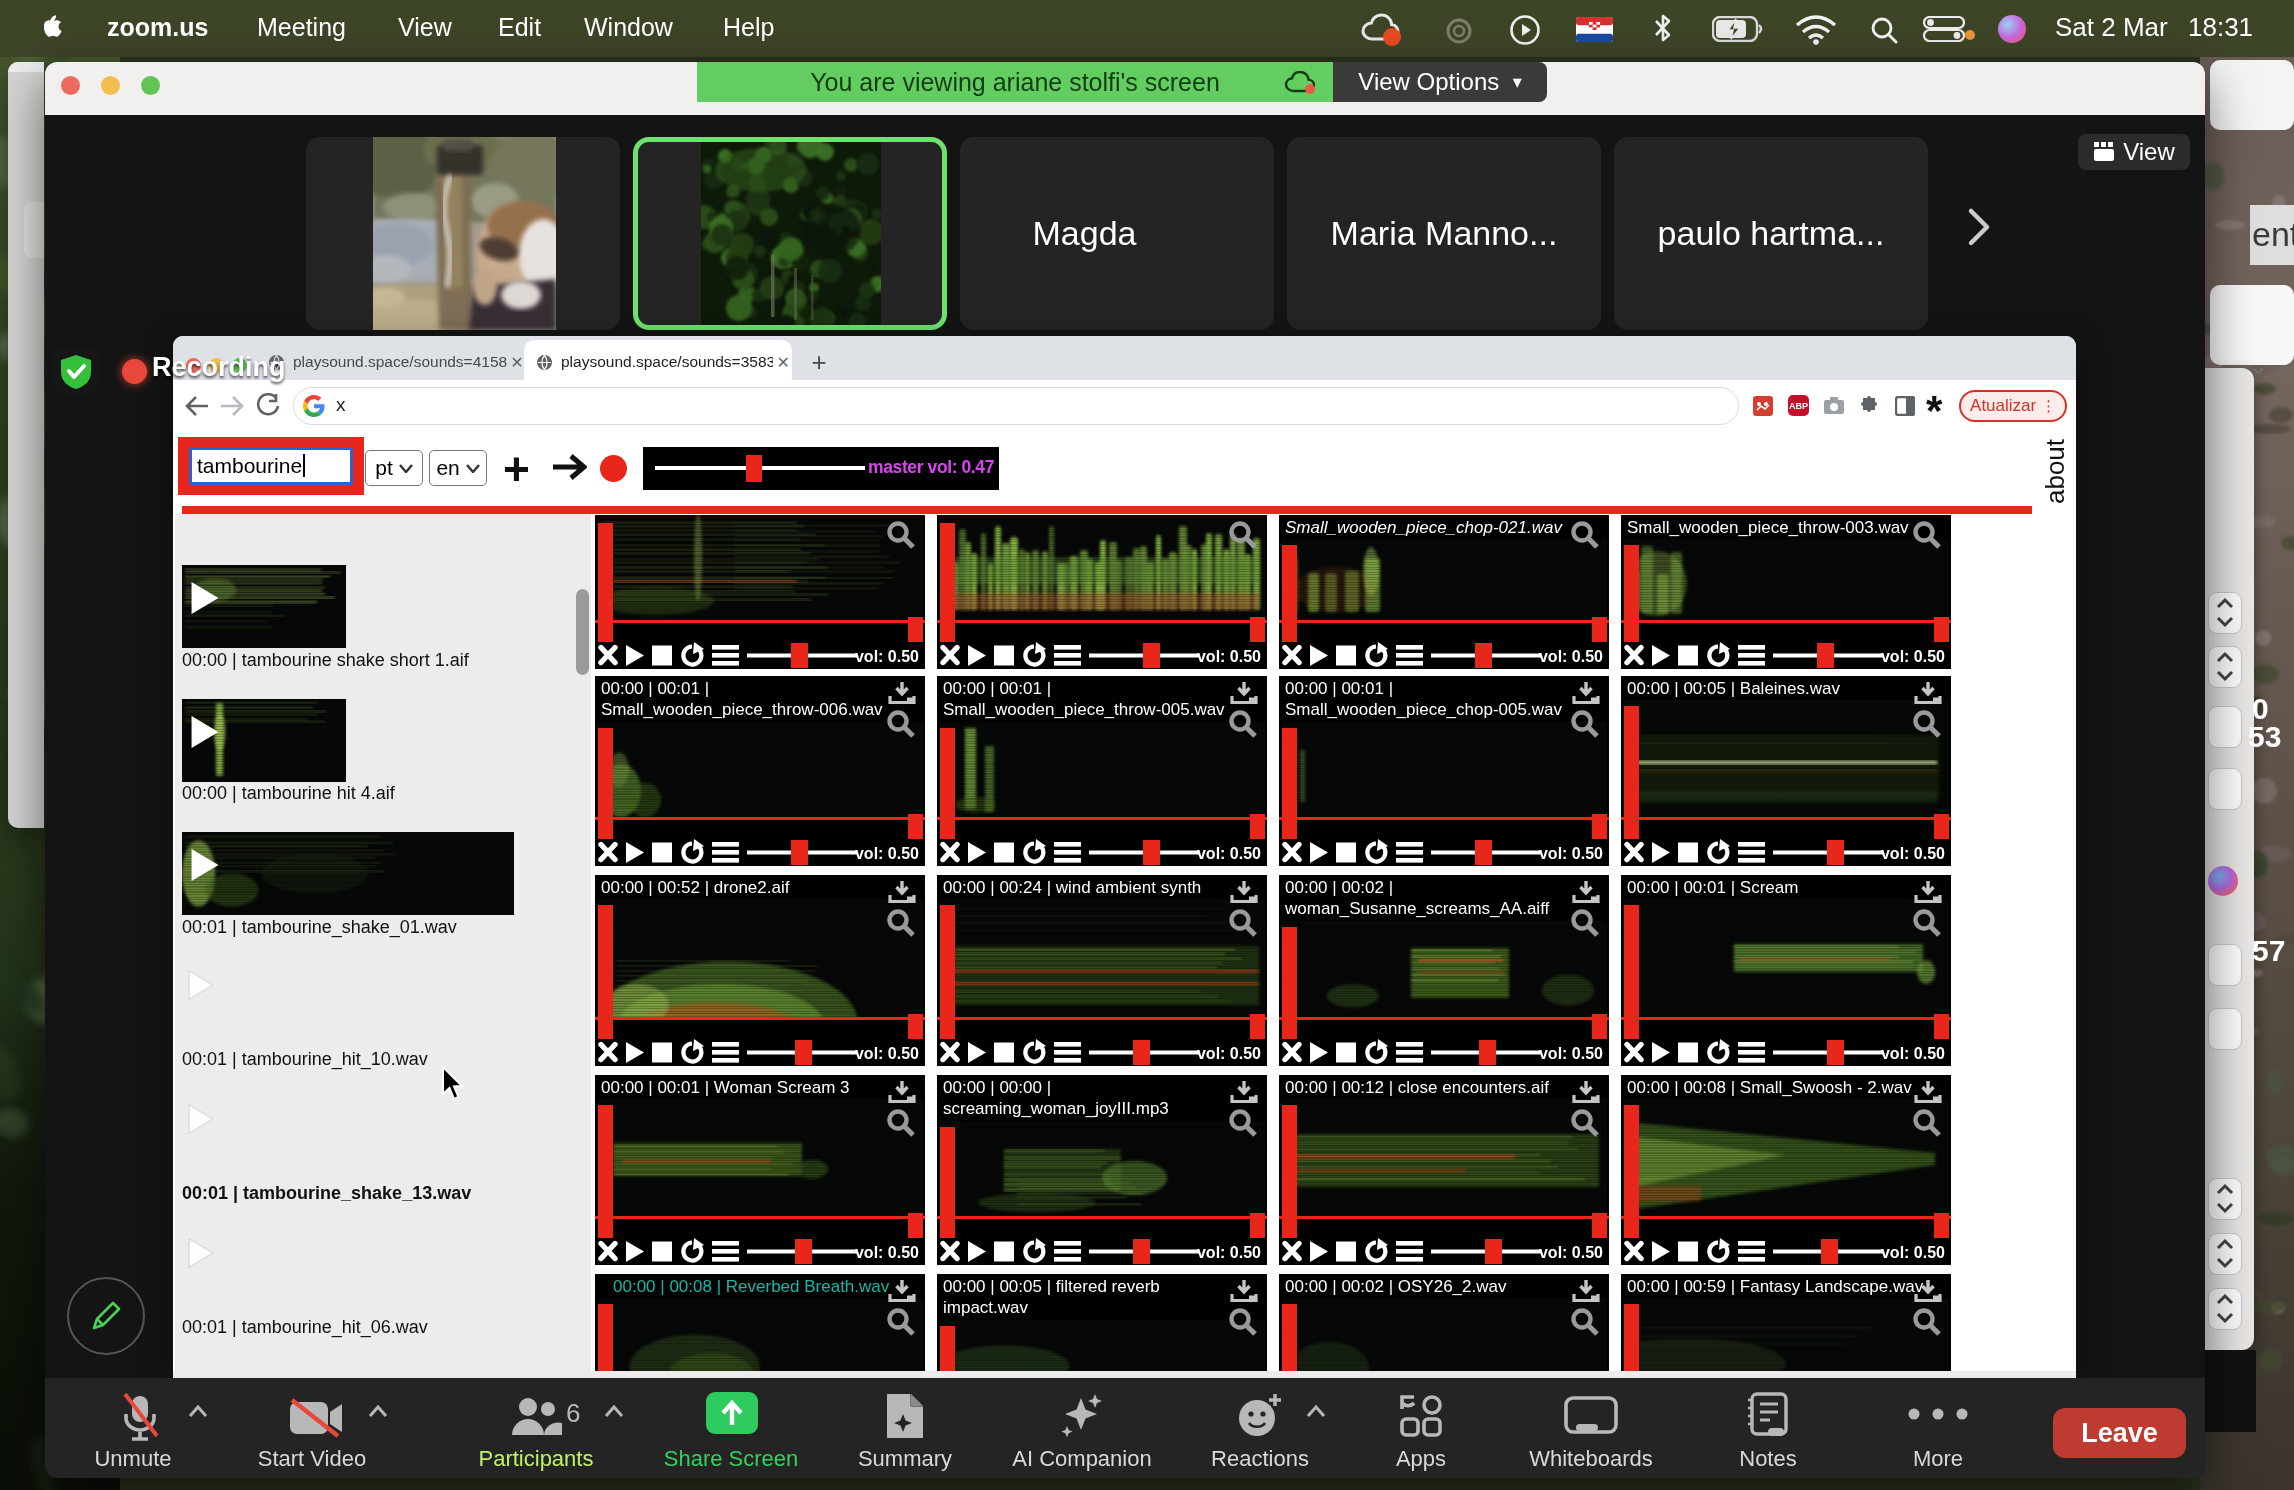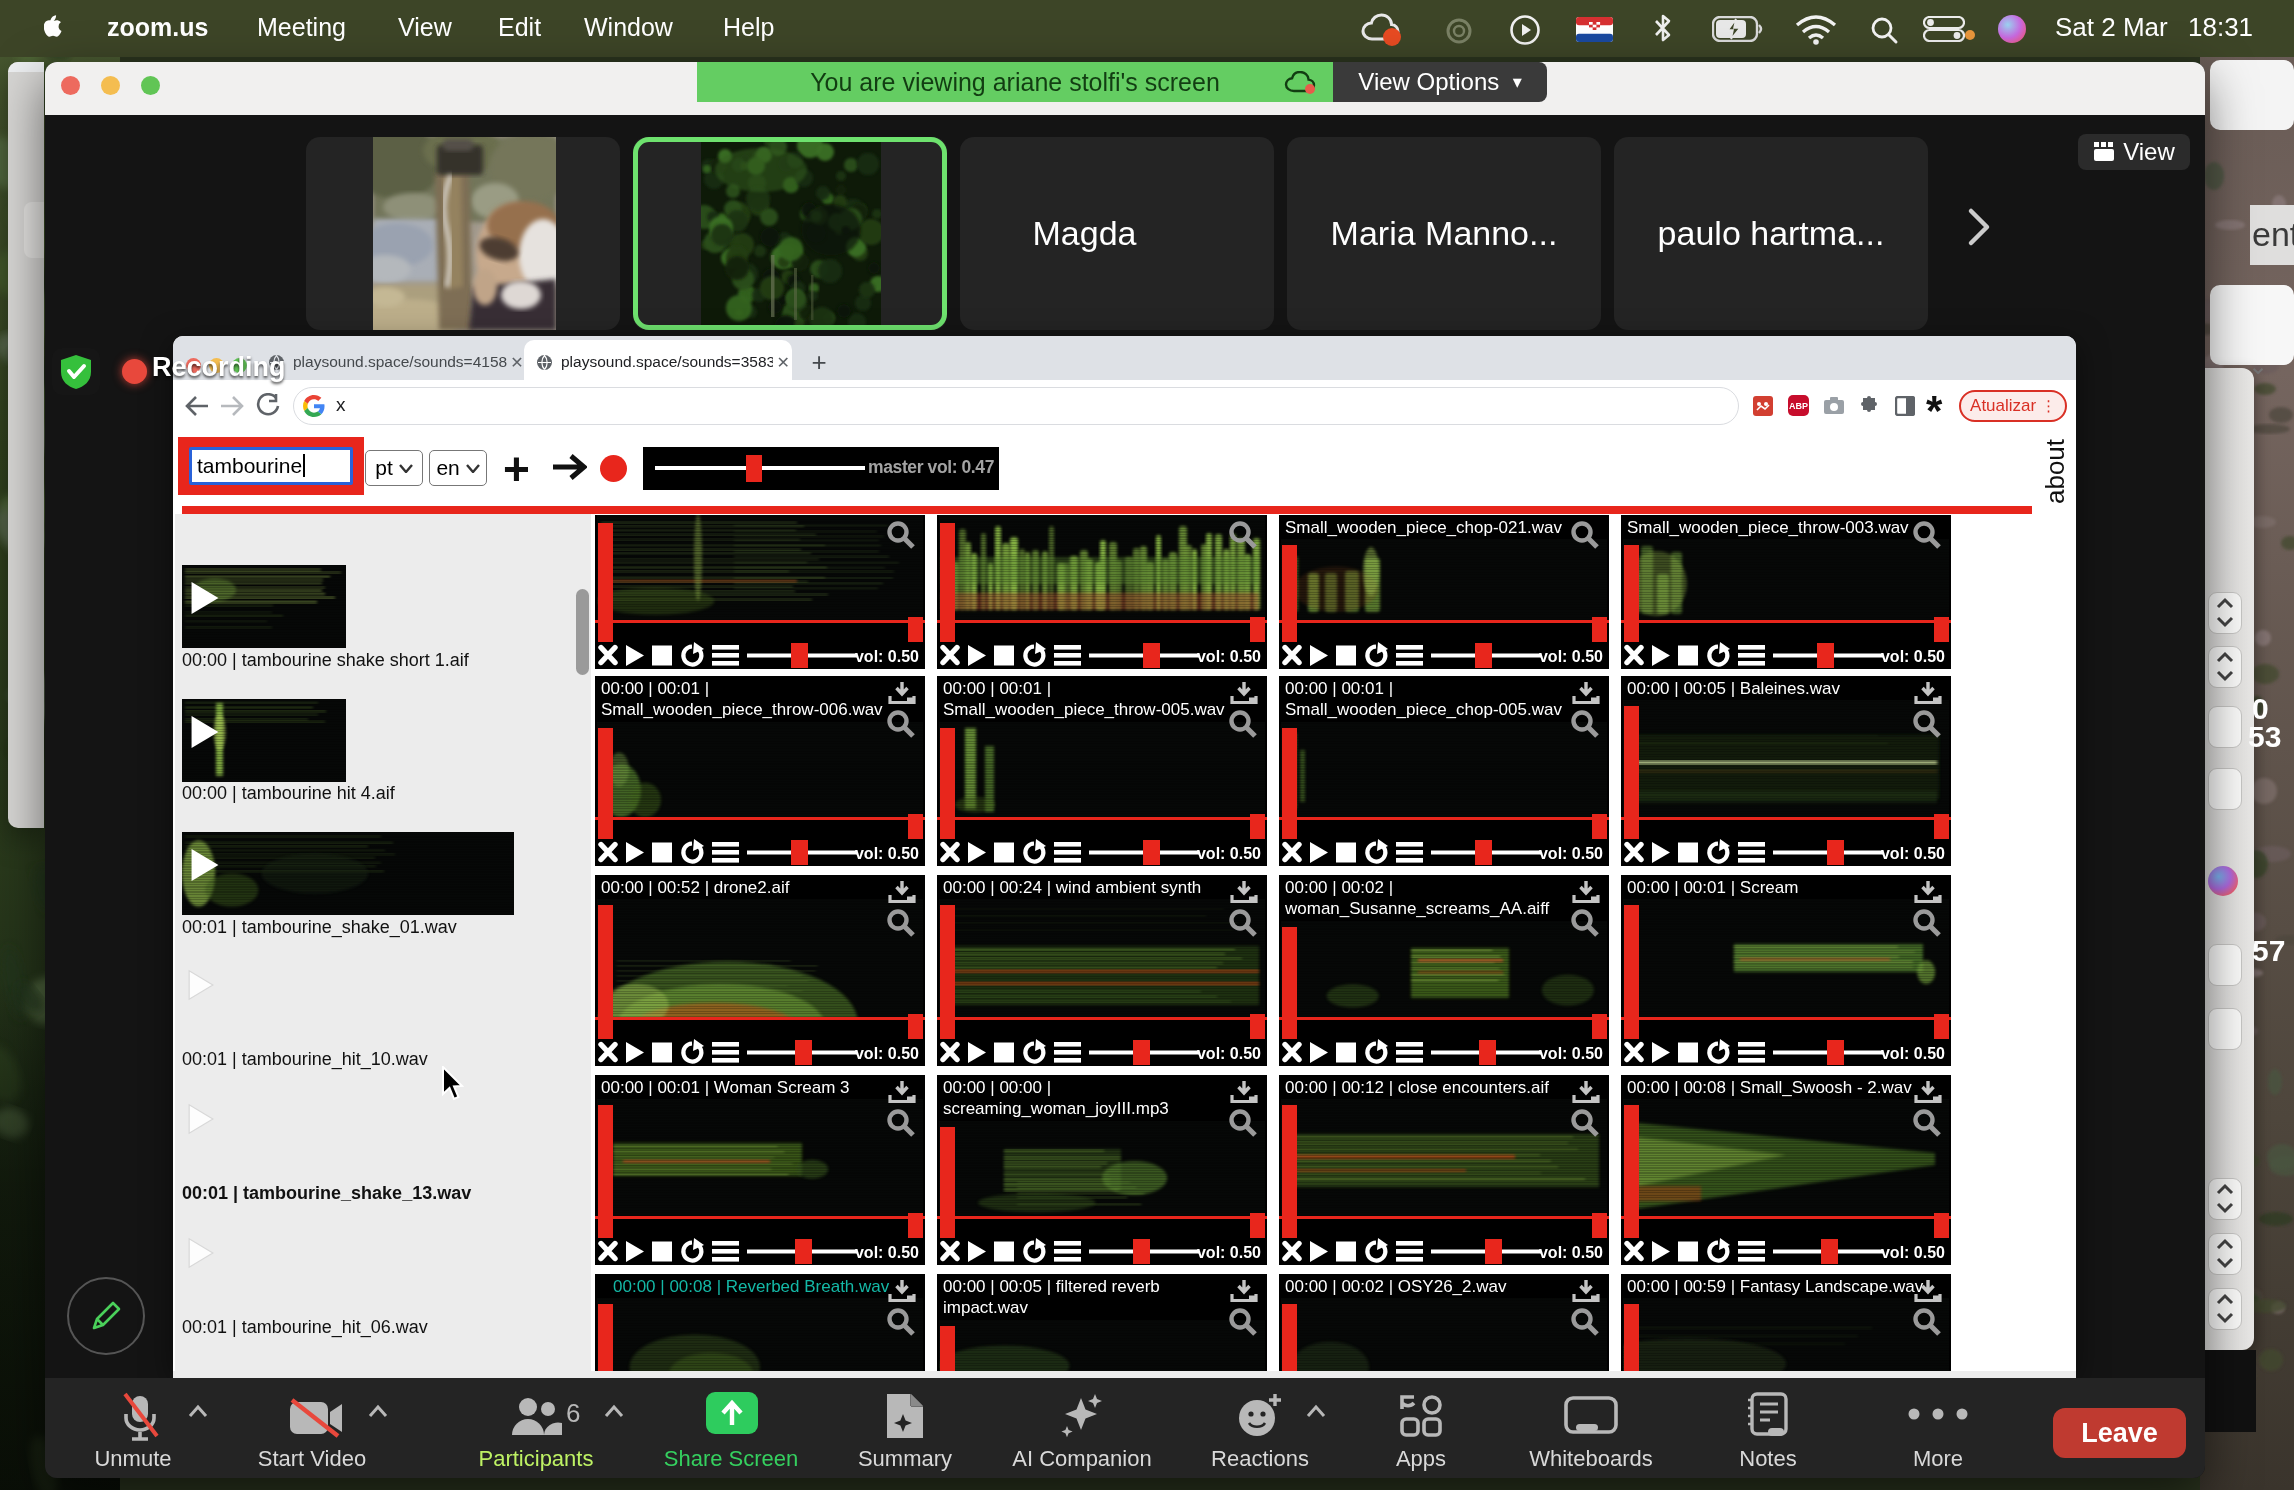--- a/index.html
+++ b/index.html
@@ -483,21 +483,21 @@
       <path d="M1 1 L7 8 L13 1" stroke="#333" stroke-width="2.4" fill="none"></path>
     </svg></div>
 <div style="position:absolute;left:503px;top:442px;width:36px;height:44px;color:#111;font-size:46px;font-weight:bold;">+</div>
 <svg class="ic" style="left:551px;top:454px" width="36" height="26" viewBox="0 0 36 26" xmlns="http://www.w3.org/2000/svg">
     <path d="M2 13 H30 M20 2 L33 13 L20 24" stroke="#111" stroke-width="5" fill="none"></path>
   </svg>
 <div style="position:absolute;left:600px;top:455px;width:27px;height:27px;background:#e8261c;border-radius:50%;"></div>
 <div style="position:absolute;left:643px;top:447px;width:356px;height:43px;background:#000;"></div>
 <div style="position:absolute;left:655px;top:466px;width:210px;height:4px;background:#fff;"></div>
 <div style="position:absolute;left:746px;top:455px;width:16px;height:27px;background:#e8261c;"></div>
-<div style="position:absolute;left:866px;top:457px;width:128px;height:22px;color:#a3a3a3;font-size:17.5px;font-weight:bold;text-align:right;letter-spacing:-0.4px;">master vol: 0.47</div>
+<div style="position:absolute;left:866px;top:457px;width:128px;height:22px;color:#d946ef;font-size:17.5px;font-weight:bold;text-align:right;letter-spacing:-0.4px;">master vol: 0.47</div>
 <div style="position:absolute;left:2043px;top:436px;width:26px;height:70px;display:flex;align-items:center;justify-content:center;">
     <span style="color:#111;font-size:26px;transform:rotate(-90deg);white-space:nowrap">about</span>
   </div>
 <div style="position:absolute;left:182px;top:506px;width:1850px;height:8px;background:#e8261c;"></div>
 <div style="position:absolute;left:52px;top:348px;width:48px;height:47px;background:#161616;border-radius:10px;display:flex;align-items:center;justify-content:center;">
     <svg width="34" height="36" viewBox="0 0 34 36" xmlns="http://www.w3.org/2000/svg">
       <path d="M17 1 L32 6 V18 C32 27 25 33 17 35 C9 33 2 27 2 18 V6 Z" fill="#35c03c"></path>
       <path d="M10 17 L15 23 L25 12" stroke="#fff" stroke-width="4" fill="none" stroke-linecap="round" stroke-linejoin="round"></path>
     </svg>
   </div>
@@ -743,21 +743,21 @@
       <rect x="206" y="1" width="17" height="25" fill="#e8261c"></rect>
       <text x="324" y="20" text-anchor="end" font-family="Liberation Sans, sans-serif" font-size="16" font-weight="bold" fill="#fff">vol: 0.50</text>
     </svg>
     <div style="position:absolute;left:3px;top:8px;width:15px;height:119px;background:#e8261c;"></div>
     <svg width="32" height="32" viewBox="0 0 32 32" xmlns="http://www.w3.org/2000/svg" style="position:absolute;right:8px;top:4px">
       <circle cx="13" cy="13" r="8.5" stroke="#9a9a9a" stroke-width="4.4" fill="none"></circle>
       <path d="M19.5 19.5 L28 28" stroke="#9a9a9a" stroke-width="5.2"></path>
     </svg>
   </div>
 <div style="position:absolute;left:1279px;top:515px;width:330px;height:154px;background:#000;">
-    <div style="position:absolute;left:6px;top:2px;width:320px;font-size:17px;line-height:21px;color:#fff;white-space:nowrap;overflow:hidden;">
+    <div style="position:absolute;left:6px;top:2px;width:320px;font-size:17px;line-height:21px;color:#fff;white-space:nowrap;overflow:hidden;font-style:italic;">
       <div style="white-space:nowrap">Small_wooden_piece_chop-021.wav</div>
     </div>
     <div style="position:absolute;left:2px;top:24px;width:326px;height:81px;overflow:hidden;">
       <svg width="326" height="81" viewBox="0 0 326 81" xmlns="http://www.w3.org/2000/svg" style="position:absolute;left:0;top:0">
         <defs>
           <filter id="b" x="-30%" y="-30%" width="160%" height="160%">
             <feGaussianBlur stdDeviation="1.7"></feGaussianBlur>
           </filter>
         </defs>
         <rect width="326" height="81" fill="#060807"></rect>

